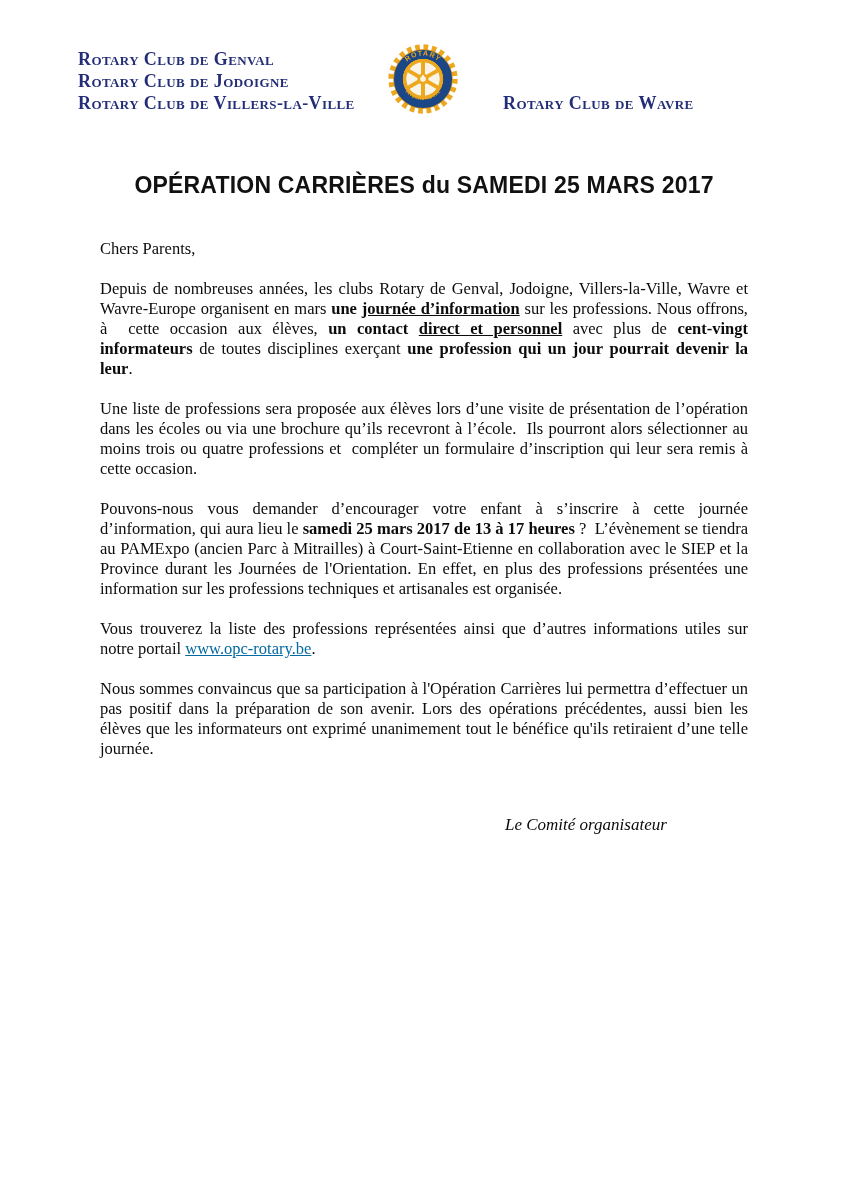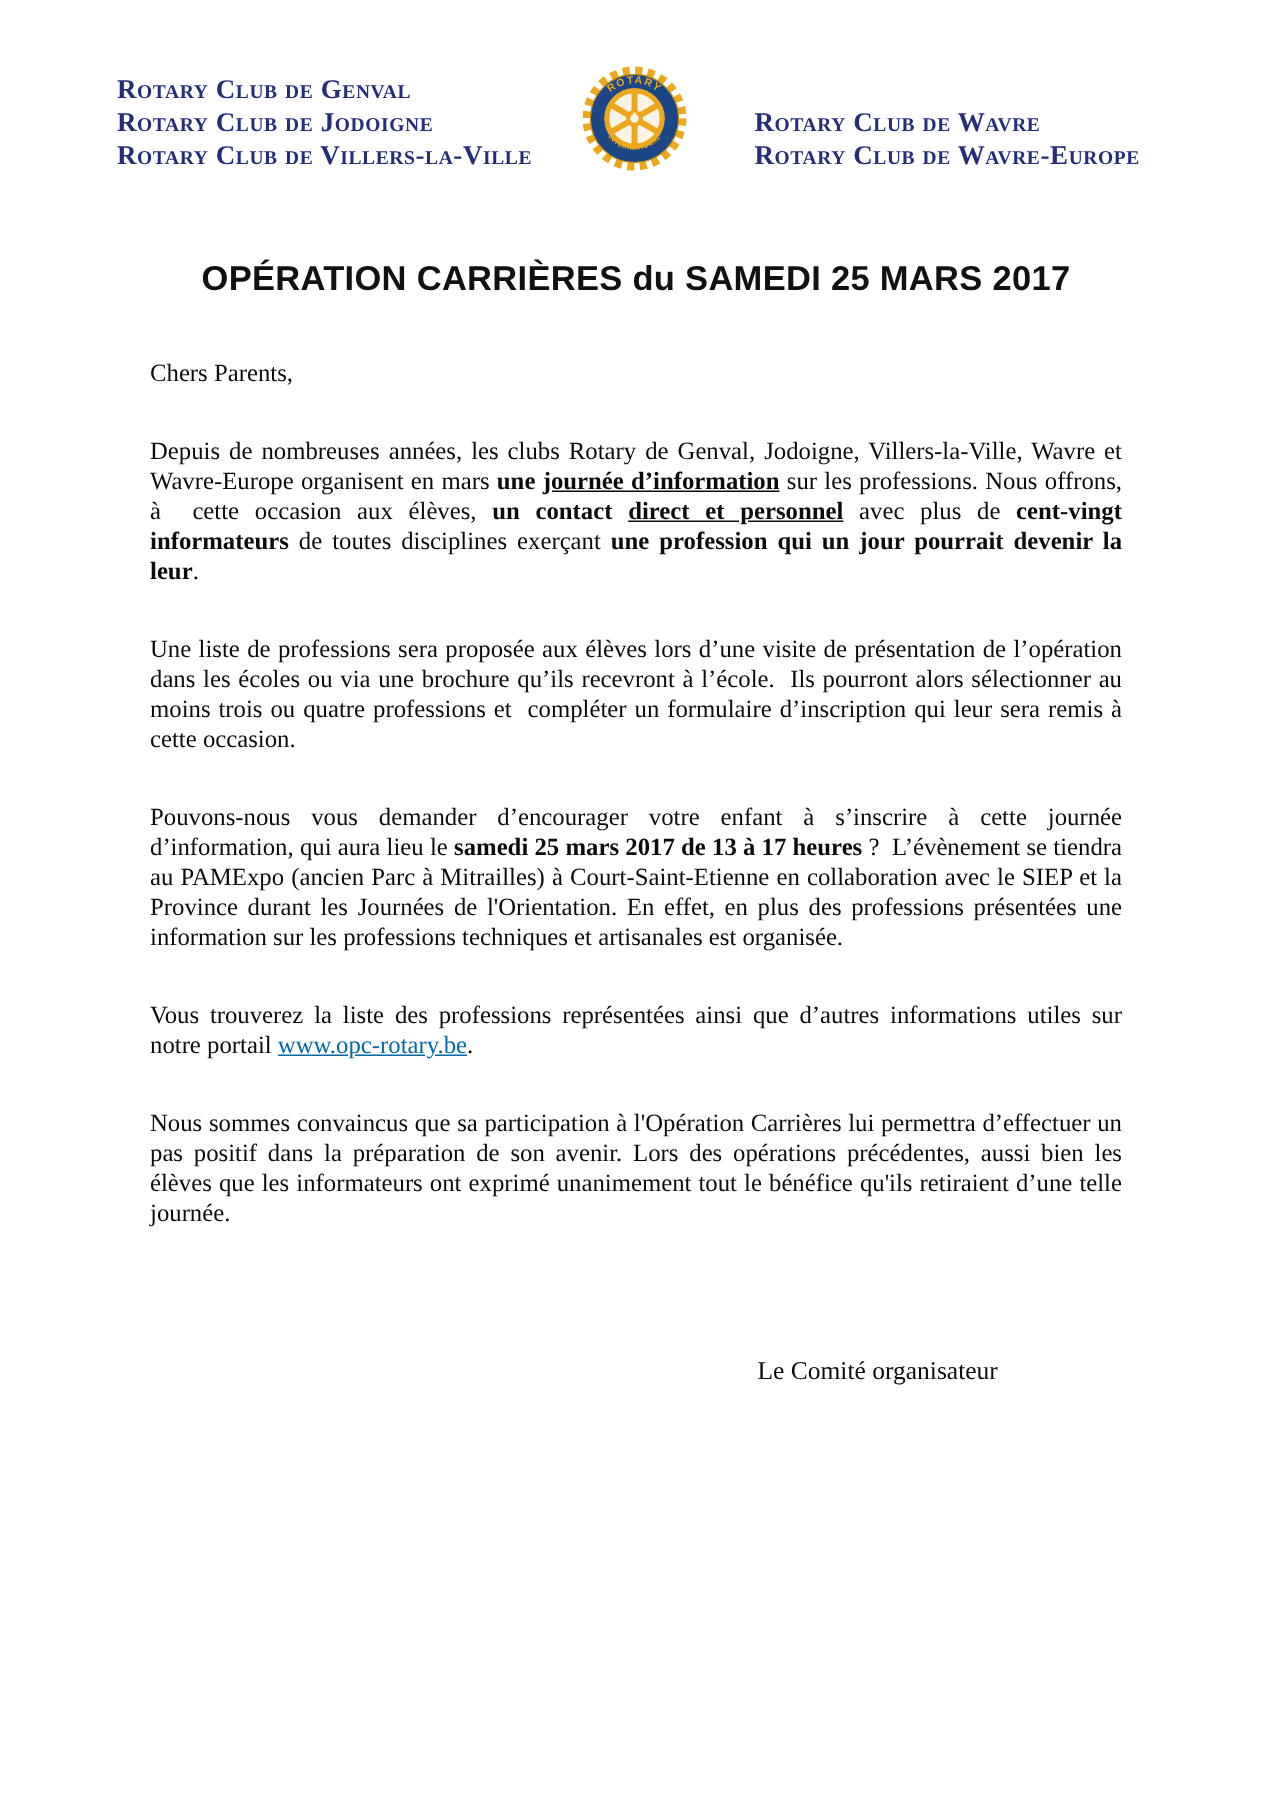--- a/index.html
+++ b/index.html
@@ -57,32 +57,33 @@
   }
   .recipient sup{font-size:62%;line-height:0;}
   
   .letter-body{
     padding:0 100px;
     margin-top:40px;
     font-size:16.5px;
     line-height:20px;
   }
   .letter-body p{
-    margin:32px 0;
+    margin:20px 0;
     text-align:justify;
     white-space:pre-wrap;
   }
   .salutation{text-align:left !important;}
   .b{font-weight:bold;font-family:Liberation Serif, serif;}
   .u{text-decoration:underline;}
   a.link{color:#0369a1;text-decoration:underline;cursor:pointer;}
   .closing{
-    margin-top:85px;
+    margin-top:56px;
     padding-left:405px;
     font-size:17px;
+    font-style:italic;
   }
 </style>
 </head>
 <body>
 
 <div class="page">
 
   <div class="header">
     <div class="club-block left">
       <div>Rotary Club de  Genval</div>
@@ -120,21 +121,20 @@
         <circle cx="50" cy="50" r="26.5" fill="none" stroke="#eda71c" stroke-width="4.5"></circle>
 
         <circle cx="50" cy="50" r="8" fill="#eda71c"></circle>
         <circle cx="50" cy="50" r="4" fill="#f8f4e8"></circle>
         <rect x="48.6" y="44.5" width="2.8" height="3.5" fill="#f8f4e8"></rect>
       </svg>
     </div>
 
     <div class="club-block right">
       <div>Rotary Club de  Wavre</div>
-      <div>Rotary Club de  Wavre-Europe</div>
     </div>
   </div>
 
   <div class="doc-title">OPÉRATION CARRIÈRES du SAMEDI 25 MARS 2017</div>
 
 
   <div class="letter-body">
     <p class="salutation">Chers Parents,</p>
     <p><span>Depuis de nombreuses années, les clubs Rotary de Genval, Jodoigne, Villers-la-Ville, Wavre et Wavre-Europe organisent en mars </span><span class="b">une </span><span class="b u">journée d’information</span><span> sur les professions. Nous offrons, à  cette occasion aux élèves, </span><span class="b">un contact </span><span class="b u">direct et personnel</span><span> avec plus de </span><span class="b">cent-vingt informateurs</span><span> de toutes disciplines exerçant </span><span class="b">une profession qui un jour pourrait devenir la leur</span><span>.</span></p>
     <p><span>Une liste de professions sera proposée aux élèves lors d’une visite de présentation de l’opération dans les écoles ou via une brochure qu’ils recevront à l’école.  Ils pourront alors sélectionner au moins trois ou quatre professions et  compléter un formulaire d’inscription qui leur sera remis à cette occasion.</span></p>

